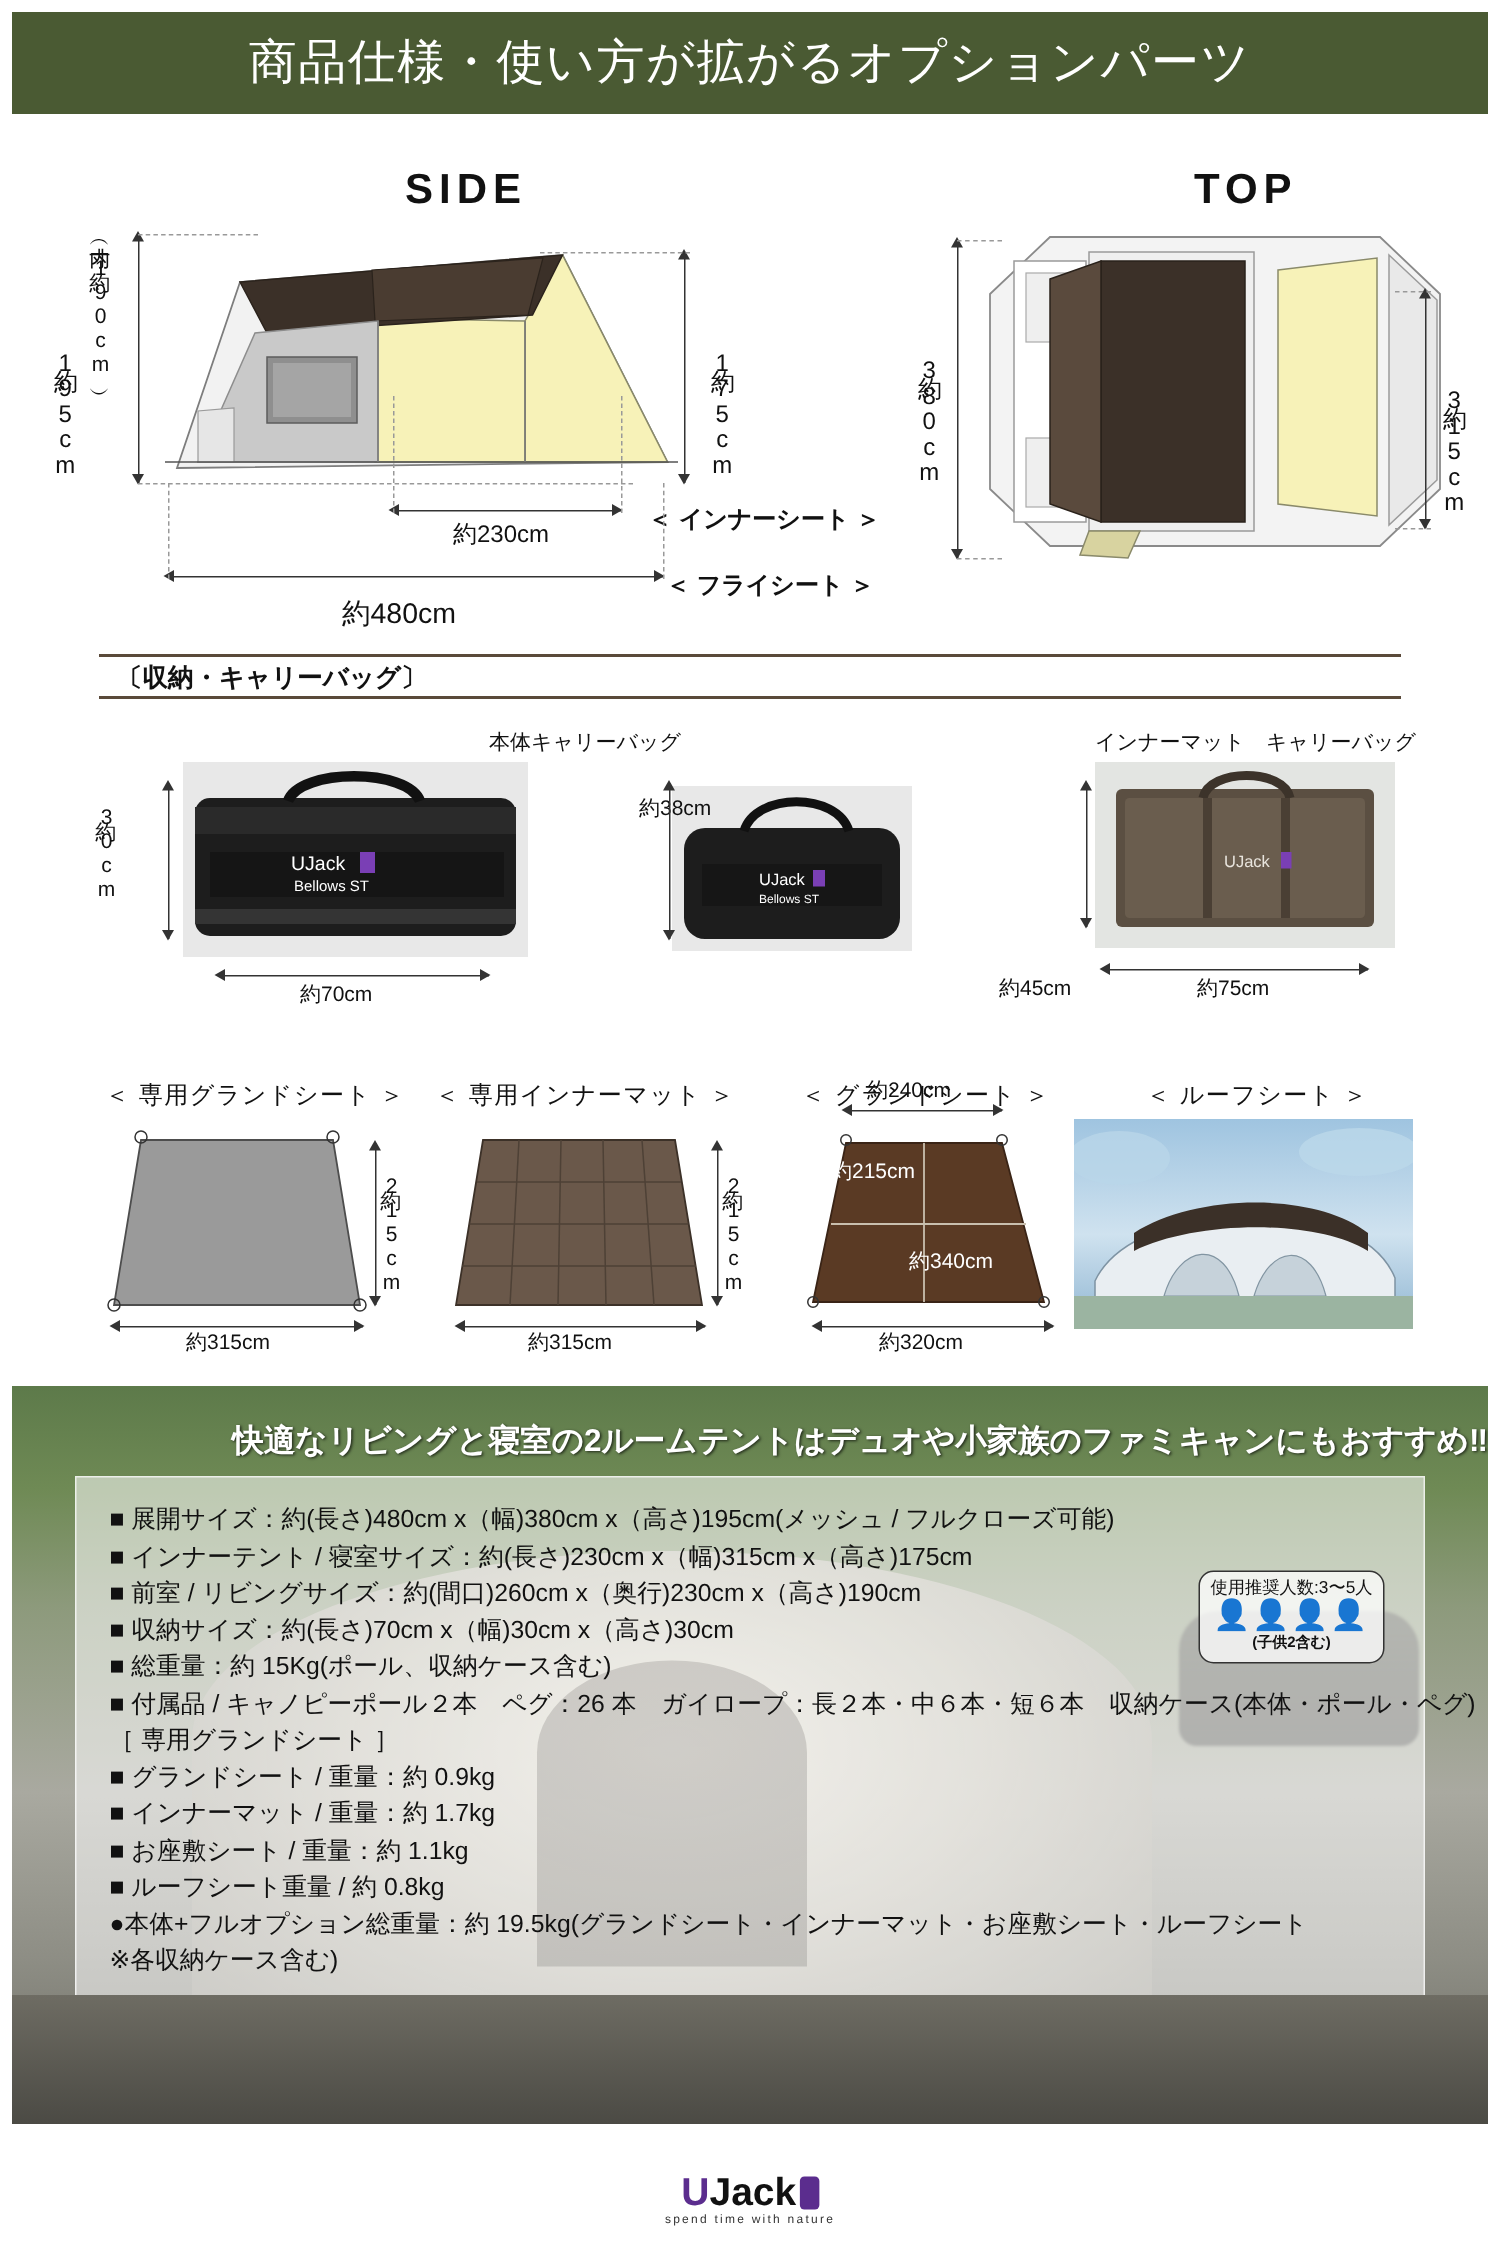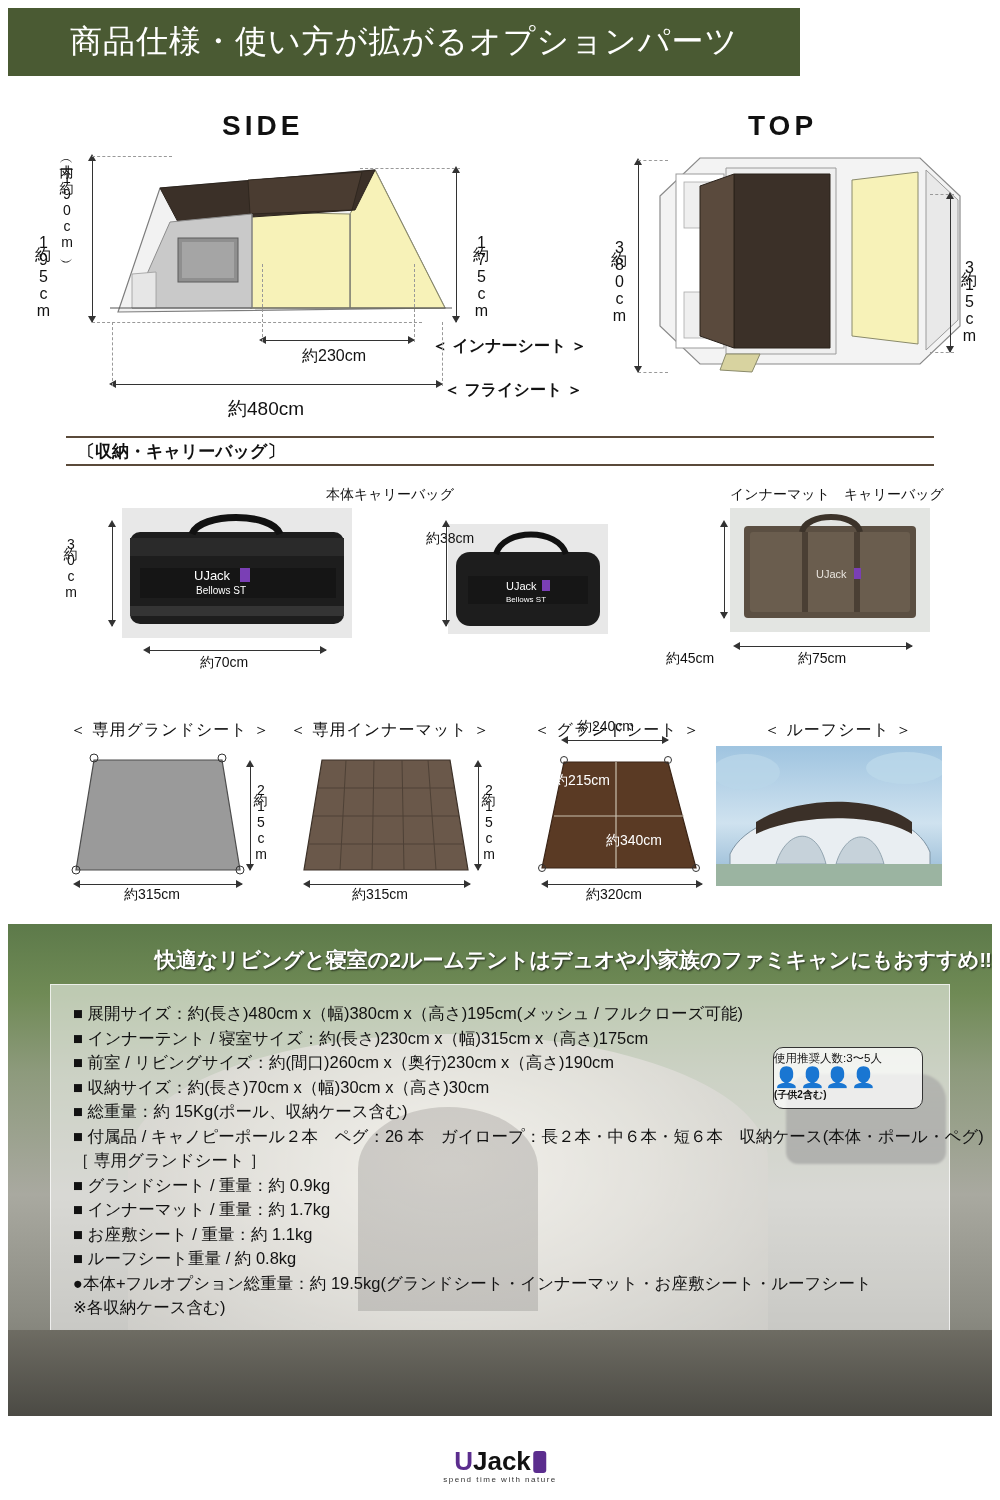--- a/index.html
+++ b/index.html
@@ -7,32 +7,32 @@
     width: 1000px; height: 1500px;
     font-family: "Liberation Sans", "DejaVu Sans", sans-serif;
     background: #ffffff;
     position: relative;
     overflow: hidden;
   }
   .page { position: relative; width: 1000px; height: 1500px; }
 
   
   .header {
-    position: absolute; top: 8px; left: 8px; width: 792px; height: 68px;
+    position: absolute; top: 8px; left: 8px; width: 984px; height: 68px;
     background: #4a5a33;
     display: flex; align-items: center; justify-content: center;
   }
   .header-title {
     color: #ffffff; font-size: 32px; letter-spacing: 1px; font-weight: normal;
   }
 
   
   .diagram-area { position: absolute; top: 84px; left: 0; width: 1000px; height: 840px; }
 
-  .sec-label { position: absolute; font-weight: bold; letter-spacing: 4px; color: #111; }
+  .sec-label { position: absolute; font-weight: bold; letter-spacing: 4px; color: #111; margin-left: 48px; }
   .lbl-side { top: 26px; left: 222px; font-size: 28px; }
   .lbl-top  { top: 26px; left: 748px; font-size: 28px; }
 
   .vtext { writing-mode: vertical-rl; text-orientation: upright; letter-spacing: 0px; }
 
   .dim { font-size: 16px; color: #111; position: absolute; white-space: nowrap; }
   .dim-sm { font-size: 14px; }
 
   .line-h { position: absolute; height: 1px; background: #333; }
   .line-v { position: absolute; width: 1px; background: #333; }
@@ -95,22 +95,23 @@
     background: rgba(255,255,255,0.55);
     border: 1px solid rgba(255,255,255,0.7);
     padding: 16px 22px;
   }
   .spec-list { list-style: none; }
   .spec-list li { font-size: 16.5px; color: #111; line-height: 24.5px; white-space: nowrap; }
   .spec-note { font-size: 12.5px; color: #222; line-height: 18px; white-space: nowrap; }
   .spec-made { font-size: 17px; color: #111; margin-top: 4px; letter-spacing: 1px; }
 
   .people-box {
-    position: absolute; right: 26px; top: 62px; width: 150px; height: 62px;
+    position: absolute; right: 26px; top: 62px; width: 124px; height: 62px;
     border: 1px solid #333; border-radius: 10px; background: rgba(255,255,255,0.75);
+    text-align: center;
   }
   .people-box .pb-title { font-size: 11.5px; color: #111; margin-top: 3px; }
   .people-box .pb-icons { font-size: 20px; letter-spacing: 1px; line-height: 22px; color:#111; }
   .people-box .pb-sub { font-size: 10px; color: #111; font-weight: bold; }
 
   
   .footer { position: absolute; left: 0; top: 1424px; width: 1000px; height: 76px; background: #fff; }
   .logo { position: absolute; left: 50%; transform: translateX(-50%); top: 22px; text-align: center; }
   .logo-main { font-size: 26px; font-weight: bold; color: #111; letter-spacing: 0px; }
   .logo-main .u-purple { color: #5b2d8e; }

